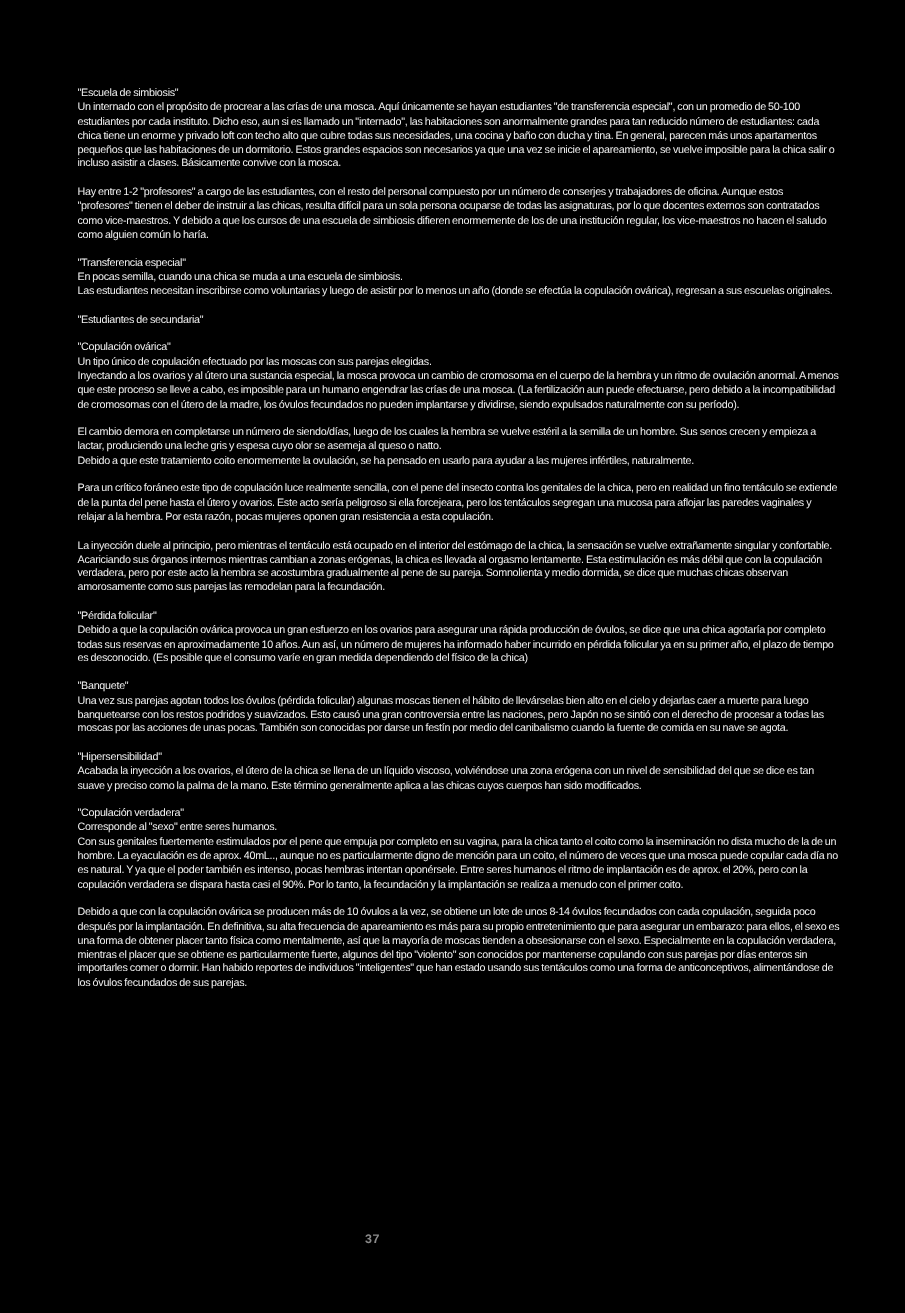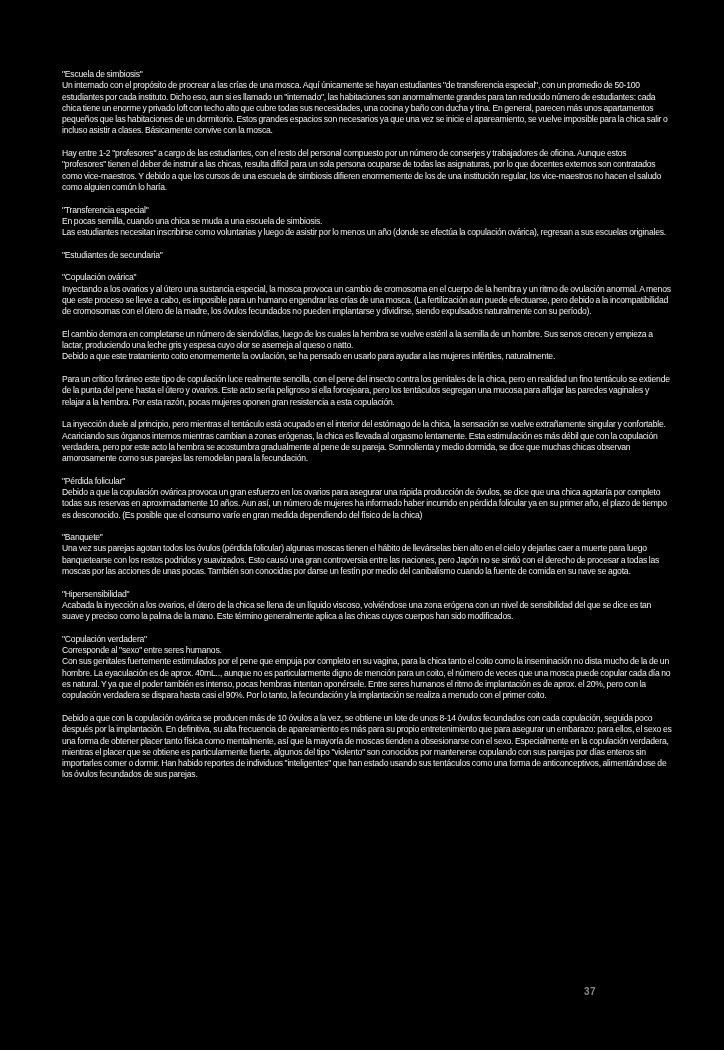--- a/index.html
+++ b/index.html
@@ -34,21 +34,21 @@
   .section { margin-bottom: 11.3px; }
   .section:last-child { margin-bottom: 0; }
   .para + .para { margin-top: 11.3px; }
   .line { white-space: normal; }
   .title { }
   .page-number {
     position: absolute;
     top: 986px;
     left: 0;
     width: 596px;
-    text-align: right;
+    text-align: center;
     color: #8a8a8a;
     font-family: "Liberation Sans", sans-serif;
     font-size: 10px;
     font-weight: bold;
     letter-spacing: 0.5px;
   }
 </style>
 </head>
 <body>
 
@@ -69,20 +69,21 @@
           <div class="line">En pocas semilla, cuando una chica se muda a una escuela de simbiosis.</div>
           <div class="line">Las estudiantes necesitan inscribirse como voluntarias y luego de asistir por lo menos un año (donde se efectúa la copulación ovárica), regresan a sus escuelas originales.</div>
         </div>
       </section>
       <section class="section">
         <div class="line title">"Estudiantes de secundaria"</div>
       </section>
       <section class="section">
         <div class="line title">"Copulación ovárica"</div>
         <div class="para">
+          <div class="line">Un tipo único de copulación efectuado por las moscas con sus parejas elegidas.</div>
           <div class="line">Inyectando a los ovarios y al útero una sustancia especial, la mosca provoca un cambio de cromosoma en el cuerpo de la hembra y un ritmo de ovulación anormal. A menos que este proceso se lleve a cabo, es imposible para un humano engendrar las crías de una mosca. (La fertilización aun puede efectuarse, pero debido a la incompatibilidad de cromosomas con el útero de la madre, los óvulos fecundados no pueden implantarse y dividirse, siendo expulsados naturalmente con su período).</div>
         </div>
         <div class="para">
           <div class="line">El cambio demora en completarse un número de siendo/días, luego de los cuales la hembra se vuelve estéril a la semilla de un hombre. Sus senos crecen y empieza a lactar, produciendo una leche gris y espesa cuyo olor se asemeja al queso o natto.</div>
           <div class="line">Debido a que este tratamiento coito enormemente la ovulación, se ha pensado en usarlo para ayudar a las mujeres infértiles, naturalmente.</div>
         </div>
         <div class="para">
           <div class="line">Para un crítico foráneo este tipo de copulación luce realmente sencilla, con el pene del insecto contra los genitales de la chica, pero en realidad un fino tentáculo se extiende de la punta del pene hasta el útero y ovarios. Este acto sería peligroso si ella forcejeara, pero los tentáculos segregan una mucosa para aflojar las paredes vaginales y relajar a la hembra. Por esta razón, pocas mujeres oponen gran resistencia a esta copulación.</div>
         </div>
         <div class="para">

